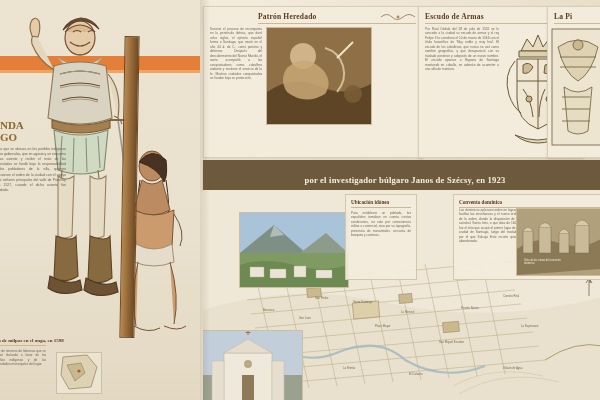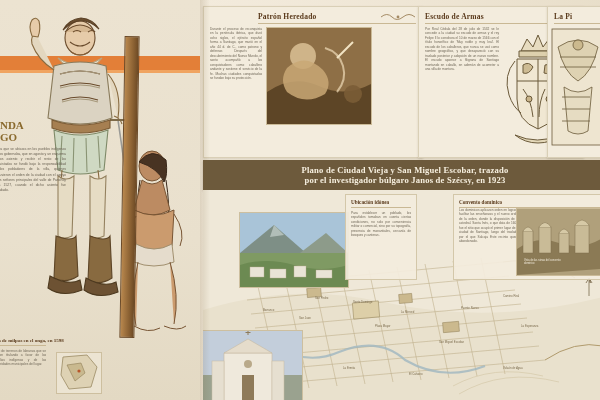--- a/index.html
+++ b/index.html
@@ -425,21 +425,21 @@
         <path d="M8 20 q20 -14 40 0 q-6 26 -20 34 q-14 -8 -20 -34z" fill="#ded2b2"></path>
         <path d="M14 60 q14 10 28 0 l-4 44 q-10 6 -20 0z" fill="#e6dcc2"></path>
         <path d="M10 30 h36M10 40 h36M12 70 h28M12 82 h28M12 94 h28"></path>
         <circle cx="28" cy="18" r="5" fill="#cbb98e"></circle>
       </g>
     </svg>
   </div>
 
   <div id="plano-banner">
     <div class="bt">
-      <span>Plano de Ciudad Vieja y San Miguel Escobar, trazado</span><br>
+      <br>
       <span>por el investigador búlgaro Janos de Szécsy, en 1923</span>
     </div>
   </div>
 
   <div id="map-area">
     <svg id="map-svg" viewBox="0 0 404 210">
       <rect width="404" height="210" fill="#efe8d8"></rect>
 
       <path d="M0 120 q90 -28 180 -8 q110 24 224 -6 L404 210 L0 210 Z" fill="#e9e1cd"></path>
 

